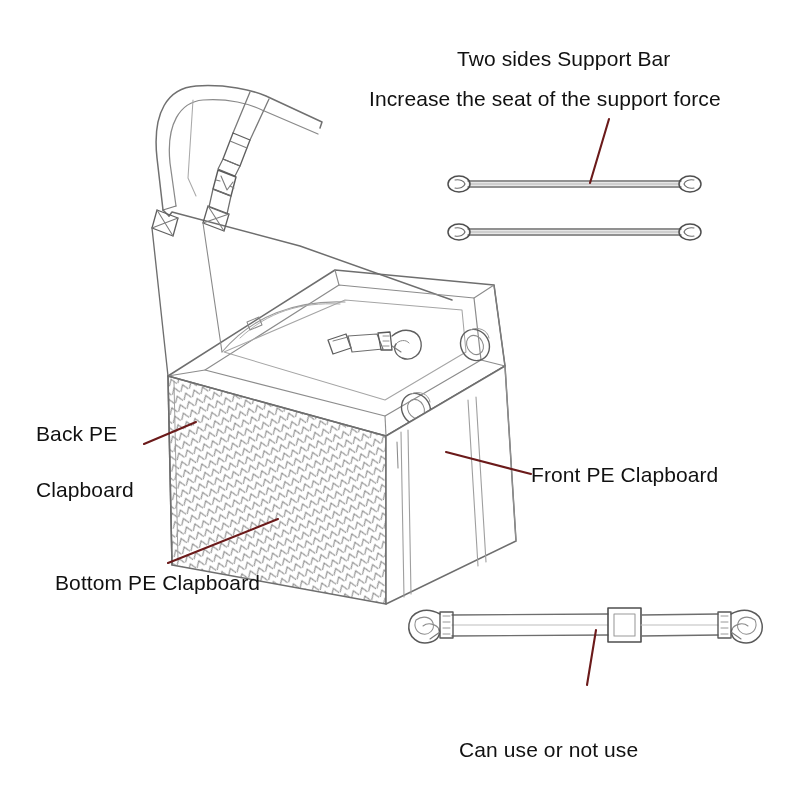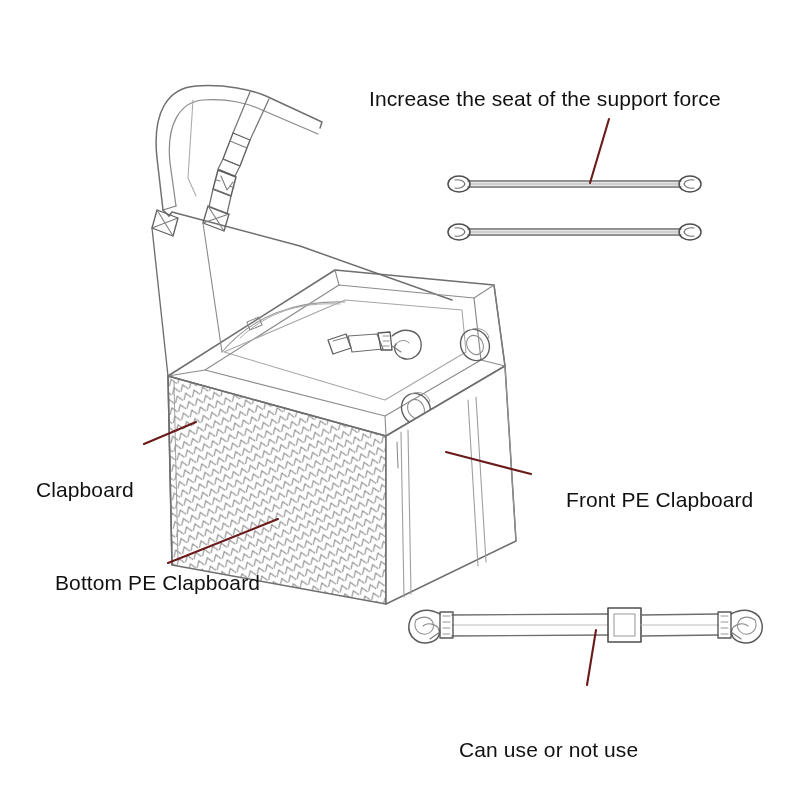--- a/index.html
+++ b/index.html
@@ -32,21 +32,21 @@
     font-family: "Liberation Sans", sans-serif;
     font-size: 21px;
     line-height: 34px;
     white-space: nowrap;
     letter-spacing: 0.1px;
   }
   #label-two-sides        { left: 457px; top: 42px;  }
   #label-increase-edge    { left: 369px; top: 82px;  }
   #label-back-pe-1        { left: 36px;  top: 417px; }
   #label-back-pe-2        { left: 36px;  top: 473px; }
-  #label-front-pe         { left: 566px; top: 458px; margin-top: 25px; }
+  #label-front-pe         { left: 531px; top: 458px; }
   #label-bottom-pe        { left: 55px;  top: 566px; }
   #label-d-ring           { left: 416px; top: 692px; }
   #label-can-use          { left: 459px; top: 733px; }
 </style>
 </head>
 <body>
 
 <div id="diagram-root">
 
   <svg id="diagram-svg" viewBox="0 0 800 800">
@@ -274,23 +274,25 @@
 
     <g id="grp-leaders" stroke="#6b1a1a" stroke-width="2.1" stroke-linecap="round" fill="none">
       <line x1="609" y1="119" x2="590" y2="183"></line>
       <line x1="144" y1="444" x2="196" y2="422"></line>
       <line x1="531" y1="474" x2="446" y2="452"></line>
       <line x1="168" y1="563" x2="278" y2="519"></line>
       <line x1="587" y1="685" x2="596" y2="630"></line>
     </g>
   </svg>
 
+  <div class="anno" id="label-two-sides">Two sides Support Bar</div>
 
   <div class="anno" id="label-increase-edge">Increase the seat of the support force</div>
 
+  <div class="anno" id="label-back-pe-1">Back PE</div>
 
   <div class="anno" id="label-back-pe-2">Clapboard</div>
 
   <div class="anno" id="label-front-pe">Front PE Clapboard</div>
 
   <div class="anno" id="label-bottom-pe">Bottom PE Clapboard</div>
 
 
   <div class="anno" id="label-can-use">Can use or not use</div>
 

